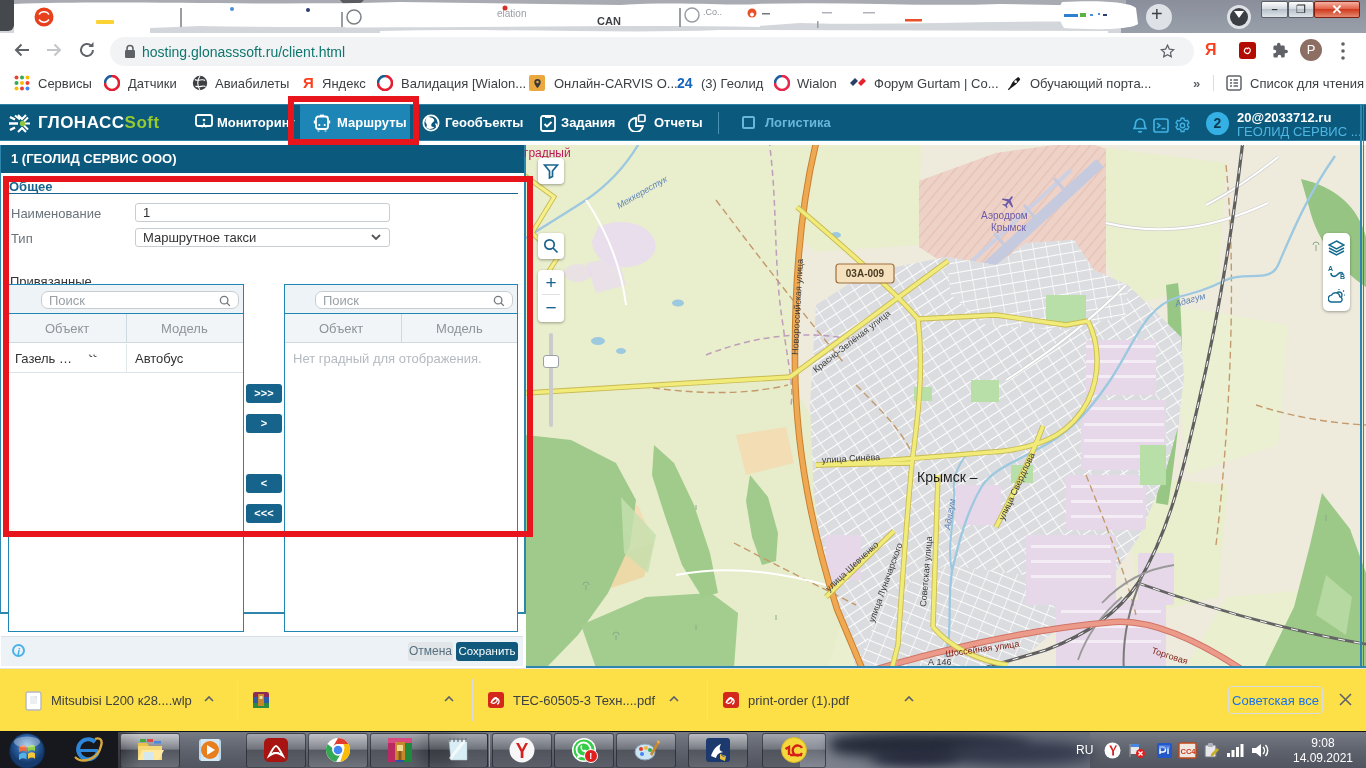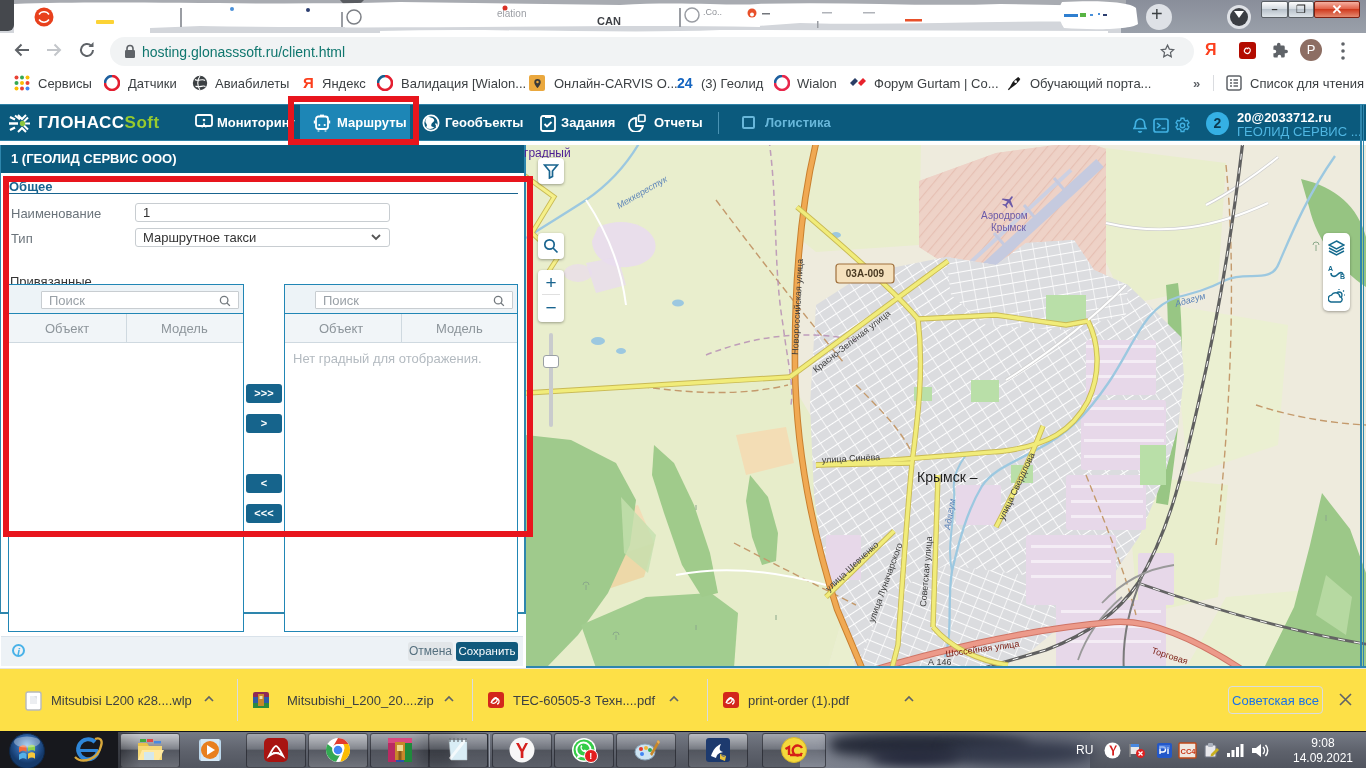--- a/index.html
+++ b/index.html
@@ -23,21 +23,21 @@
 
 #apphdr{left:0;top:104px;width:1366px;height:37px;background:#0b5a7d;border-top:1px solid #2e81a6;border-bottom:1px solid #2e81a6}
 .nav{position:absolute;top:0;height:27px;color:#fff;font-weight:bold;font-size:13px;line-height:35px;white-space:nowrap}
 
 #panel{left:0;top:145px;width:526px;height:469px;background:#fff;border-left:1px solid #2e86ad;border-right:2px solid #2e86ad;border-bottom:2px solid #2e86ad}
 #ptitle{position:absolute;left:0;top:0;width:523px;height:28px;background:#0b5a7d;color:#fff;font-weight:bold;font-size:13px;line-height:28px;padding-left:10px}
 .lbl{position:absolute;font-size:13px;color:#6a737a}
 .inp{position:absolute;left:134px;width:255px;height:19px;border:1px solid #c8cdd1;border-radius:3px;background:#fff;font-size:13px;color:#333;padding-left:7px;line-height:17px}
 .lbox{position:absolute;top:139px;height:348px;border:1px solid #2186b5;background:#fff}
 .searchband{position:absolute;left:0;top:0;width:100%;height:28px;background:#edf3f7}
-.sinp{position:absolute;top:6px;height:18px;background:#fff;border:1px solid #c8cdd1;border-radius:1px;font-size:13px;color:#9aa1a7;padding:1px 0 0 7px}
+.sinp{position:absolute;top:6px;height:18px;background:#fff;border:1px solid #c8cdd1;border-radius:7px;font-size:13px;color:#9aa1a7;padding:1px 0 0 7px}
 .thead{position:absolute;left:0;top:28px;width:100%;height:30px;background:#f1f5f8;border-top:1px solid #2186b5;border-bottom:1px solid #cfd9e0;color:#8d959b;font-size:13px}
 .tb{position:absolute;width:36px;height:19px;background:#16648c;border-radius:3px;color:#fff;font-size:11px;font-weight:bold;text-align:center;line-height:19px}
 #pfoot{position:absolute;left:0;top:491px;width:522px;height:30px;background:#edf2f6;border-top:1px solid #d9e2ea}
 .btn{position:absolute;top:5px;height:19px;border-radius:3px;font-size:13px;text-align:center;line-height:19px}
 
 .redbox{position:absolute;border:6px solid #e8151d;background:transparent;z-index:50}
 
 #dlbar{left:0;top:668px;width:1366px;height:63px;background:#fde047;border-top:1px solid #e4e4e4}
 .dl{position:absolute;top:0;height:62px;font-size:13px;color:#3c4043}
 .dsep{position:absolute;top:10px;width:1px;height:42px;background:#dadce0}
@@ -284,20 +284,26 @@
  <div class="searchband"></div>
  <div class="sinp" style="left:32px;width:198px">Поиск<svg style="position:absolute;right:7px;top:3px;width:12px;height:12px" viewBox="0 0 14 14">
           <circle cx="6" cy="6" r="4.4" fill="none" stroke="#73797e" stroke-width="1.5"></circle>
           <path d="M9.3 9.3l3.4 3.4" stroke="#73797e" stroke-width="1.5"></path>
         </svg></div>
  <div class="thead">
         <span style="position:absolute;left:36px;top:7px">Объект</span>
         <span style="position:absolute;left:152px;top:7px">Модель</span>
         <i style="position:absolute;left:117px;top:0;width:1px;height:29px;background:#cfd9e0"></i>
       </div>
+ <div class="abs" style="left:0;top:59px;width:100%;height:29px;border-bottom:1px solid #dde3e7;font-size:13px;color:#333">
+        <span style="position:absolute;left:6px;top:7px">Газель …</span>
+        <span style="position:absolute;left:80px;top:3px;color:#555">˞˞</span>
+        <span style="position:absolute;left:126px;top:7px">Автобус</span>
+        <i style="position:absolute;left:117px;top:0;width:1px;height:29px;background:#e2e7ea"></i>
+      </div>
 </div>
 
 <div class="lbox" style="left:283px;width:234px">
  <div class="searchband"></div>
  <div class="sinp" style="left:30px;width:198px">Поиск<svg style="position:absolute;right:7px;top:3px;width:12px;height:12px" viewBox="0 0 14 14">
           <circle cx="6" cy="6" r="4.4" fill="none" stroke="#73797e" stroke-width="1.5"></circle>
           <path d="M9.3 9.3l3.4 3.4" stroke="#73797e" stroke-width="1.5"></path>
         </svg></div>
  <div class="thead">
         <span style="position:absolute;left:34px;top:7px">Объект</span>
@@ -541,21 +547,21 @@
         <path d="M60,440 l0,5 M57,440 a3,3 0 1 1 6,0"></path>
         <path d="M90,490 l0,5 M87,490 a3,3 0 1 1 6,0"></path>
         <path d="M170,480 l0,5"></path>
         <path d="M790,100 l0,6 M787,100 a3,3 0 1 1 6,0"></path>
         <path d="M800,370 l0,6"></path>
         <path d="M170,360 l0,5"></path>
         <path d="M250,470 l0,5"></path>
       </g>
 </svg>
 
-<div class="abs" style="left:-2px;top:1px;font-size:12px;color:#4c1d95">градный</div>
+<div class="abs" style="left:-2px;top:1px;font-size:12px;color:#be185d">градный</div>
 <div class="abs" style="left:12px;top:13px;width:26px;height:26px;background:#fff;border-radius:4px;box-shadow:0 1px 3px rgba(0,0,0,.35)">
 <svg style="position:absolute;left:5px;top:5px" width="16" height="16" viewBox="0 0 16 16">
         <path d="M1.5 2h13L9.5 8v5.5L6.5 15V8z" fill="none" stroke="#19648f" stroke-width="1.7"></path>
       </svg>
     </div>
 <div class="abs" style="left:12px;top:88px;width:26px;height:26px;background:#fff;border-radius:4px;box-shadow:0 1px 3px rgba(0,0,0,.35)">
 <svg style="position:absolute;left:5px;top:5px" width="16" height="16" viewBox="0 0 16 16">
         <circle cx="6.5" cy="6.5" r="4.7" fill="none" stroke="#19648f" stroke-width="1.7"></circle>
         <path d="M10 10l4.5 4.5" stroke="#19648f" stroke-width="1.7"></path>
       </svg>
@@ -599,21 +605,20 @@
       <path d="M2 8l4-4 4 4" fill="none" stroke="#5f6368" stroke-width="1.7"></path>
     </svg>
 <div class="dsep" style="left:237px"></div>
 <svg class="abs" style="left:252px;top:22px;width:18px;height:18px" viewBox="0 0 18 18">
       <rect x="1" y="1" width="16" height="16" rx="2" fill="#8e2a57"></rect>
       <rect x="1" y="6" width="16" height="6" fill="#2d5aa8"></rect>
       <rect x="1" y="12" width="16" height="5" fill="#2d8a3e"></rect>
       <rect x="6" y="3" width="6" height="12" fill="#c8882a"></rect>
       <rect x="7.5" y="5" width="3" height="3" fill="#f0e0b0"></rect>
     </svg>
-<div class="dl" style="left:287px;top:24px">Mitsubishi_L200_20....zip</div>
 <svg class="caret" style="left:443px" viewBox="0 0 12 12">
       <path d="M2 8l4-4 4 4" fill="none" stroke="#5f6368" stroke-width="1.7"></path>
     </svg>
 <div class="dsep" style="left:472px"></div>
 <svg class="abs" style="left:487px;top:22px;width:18px;height:18px" viewBox="0 0 18 18">
       <rect x="1" y="1" width="16" height="16" rx="3" fill="#d3271c"></rect>
       <path d="M4 12c2-5 5-7 6-4s-3 5-5 4 4-6 6-4 1 5-1 5" fill="none" stroke="#fff" stroke-width="1.3"></path>
     </svg>
 <div class="dl" style="left:513px;top:24px">TEC-60505-3 Техн....pdf</div>
 <svg class="caret" style="left:668px" viewBox="0 0 12 12">

